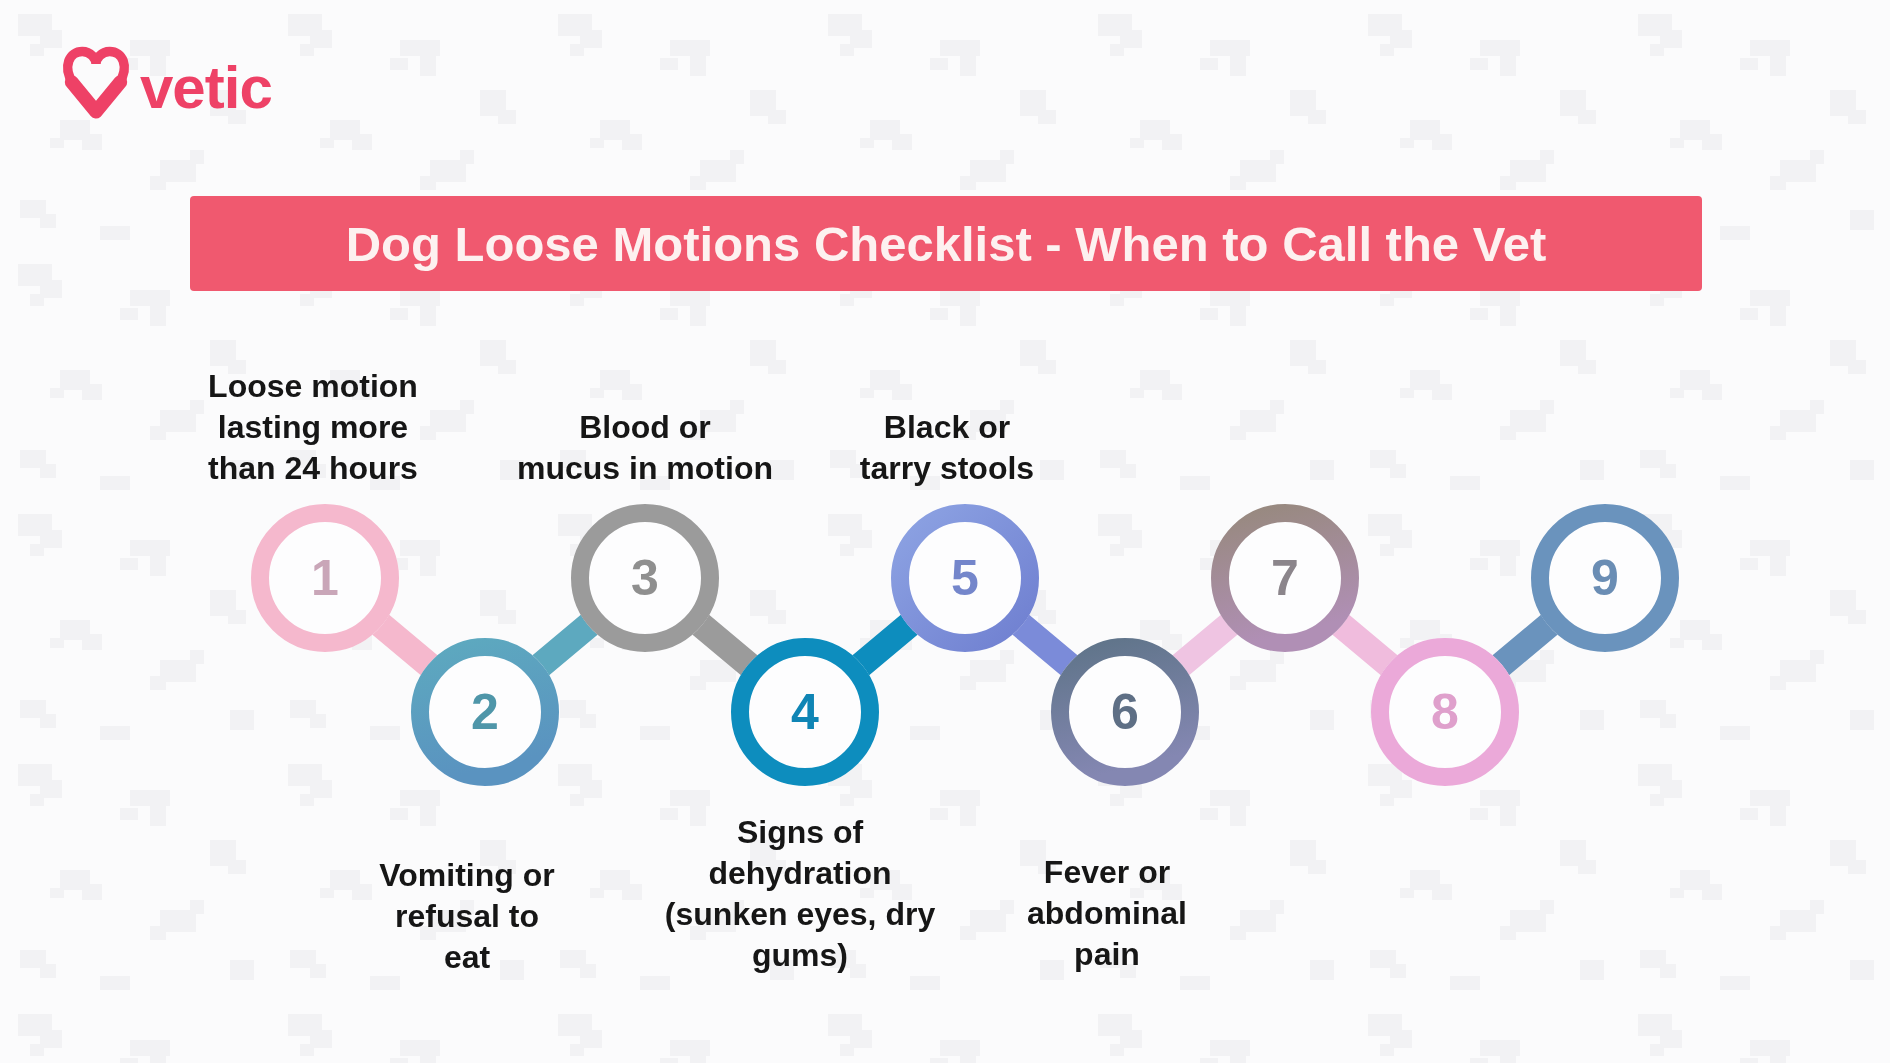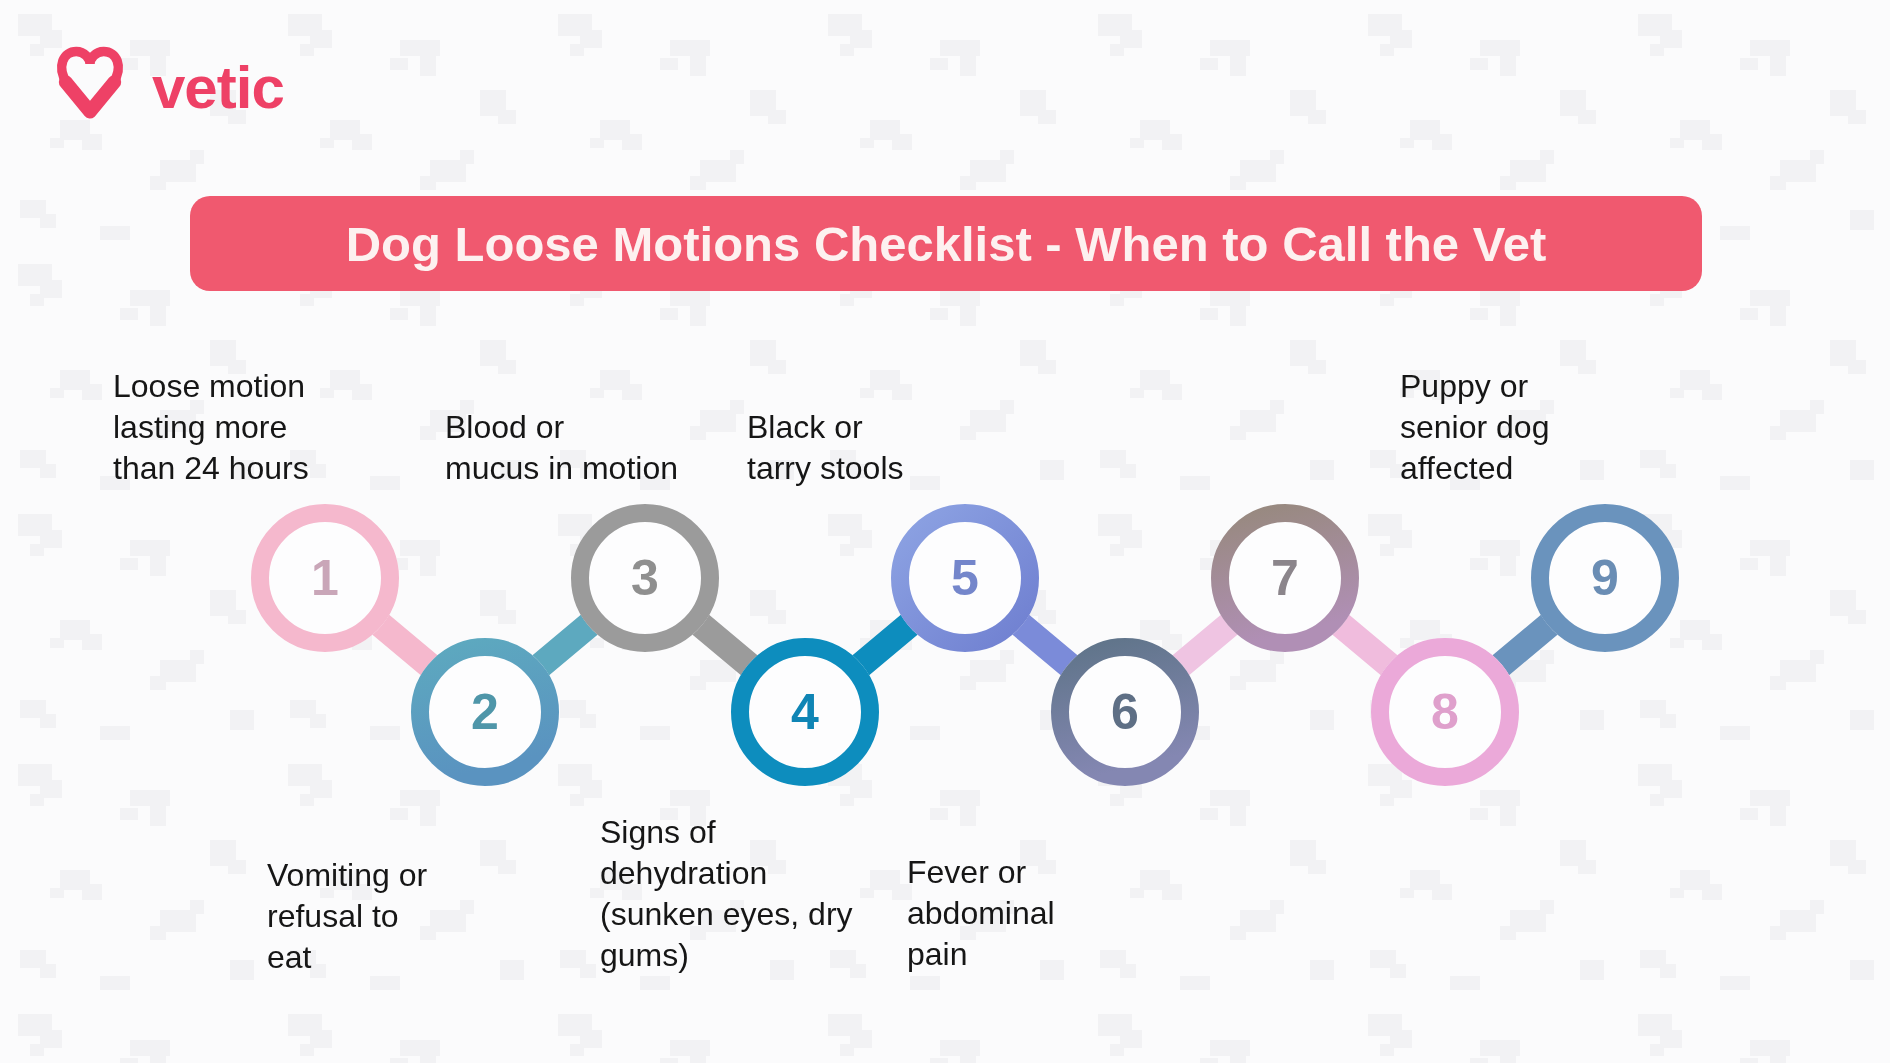--- a/index.html
+++ b/index.html
@@ -14,55 +14,56 @@
   .stage{
     position:relative;
     width:1890px;
     height:1063px;
     background:#fbfbfc;
     overflow:hidden;
   }
   .bg-svg{position:absolute;inset:0;z-index:0;}
   .logo-row{
     position:absolute;
-    left:52px;top:42px;
-    display:flex;align-items:center;gap:24px;
+    left:58px;top:42px;
+    display:flex;align-items:center;gap:6px;
     z-index:3;
   }
   .logo-text{
     font-size:60px;
     font-weight:bold;
     color:var(--brand);
     letter-spacing:-1px;
     line-height:1;
     padding-top:14px;
   }
   .banner{
     position:absolute;
     left:190px;top:196px;
     width:1512px;height:95px;
     background:var(--banner-bg);
-    border-radius:20px;
+    border-radius:4px;
     display:flex;align-items:center;justify-content:center;
     z-index:3;
   }
   .banner span{
     color:var(--banner-text);
     font-size:49px;
     font-weight:bold;
     white-space:nowrap;
   }
   #chain-svg{position:absolute;inset:0;z-index:2;}
   #labels{position:absolute;inset:0;z-index:3;}
   .symptom-label{
     position:absolute;
     width:400px;
+    text-align:center;
     font-size:32px;
     line-height:41px;
-    font-weight:normal;
+    font-weight:bold;
     color:var(--label-color);
     white-space:pre-line;
   }
   .symptom-label.top{transform:translate(-50%,-100%);}
   .symptom-label.bottom{transform:translate(-50%,0);}
 </style>
 </head>
 <body>
 
 <div class="stage">
@@ -192,18 +193,15 @@
 mucus in motion</div>
       <div class="symptom-label top" style="left: 947px; top: 489px;">Black or
 tarry stools</div>
       <div class="symptom-label bottom" style="left: 800px; top: 812px;">Signs of
 dehydration
 (sunken eyes, dry
 gums)</div>
       <div class="symptom-label bottom" style="left: 1107px; top: 852px;">Fever or
 abdominal
 pain</div>
-      <div class="symptom-label top" style="left: 1600px; top: 489px;">Puppy or
-senior dog
-affected</div>
     </div>
 
 </div>
 
 </body></html>

